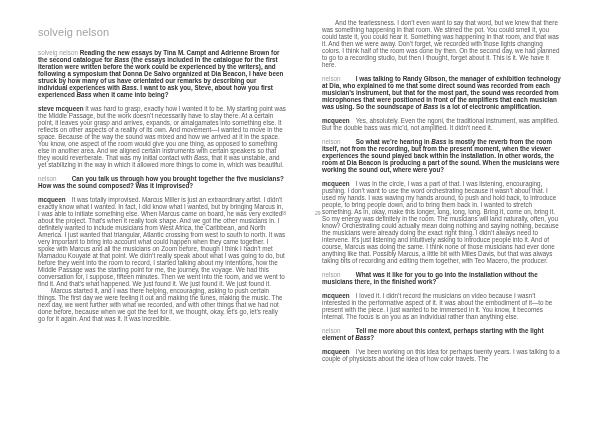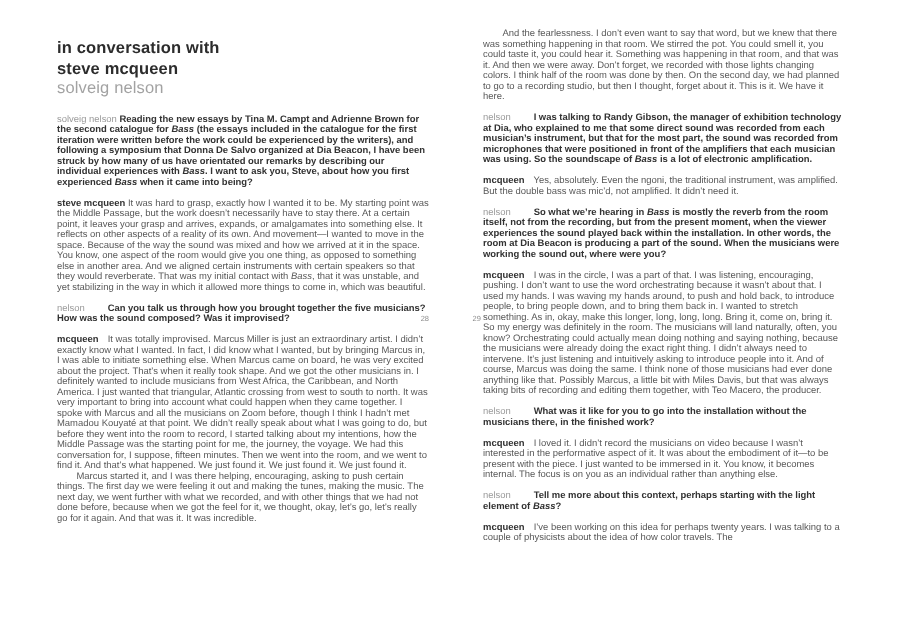--- a/index.html
+++ b/index.html
@@ -25,21 +25,20 @@
   .pagenum-right{left:315px;width:18px;text-align:left;}
   i{font-style:italic;}
 </style>
 </head>
 <body>
 
 <div class="spread">
 
   <div class="col col-left">
     <div class="header">
-      <h1 class="title"><span>in conversation with</span><br><span>steve mcqueen</span></h1>
       <div class="byline">solveig nelson</div>
     </div>
     <div id="col-left">
         <p class="para question"><span class="speaker nelson">solveig nelson</span> <span>Reading the new essays by Tina M. Campt and Adrienne Brown for the second catalogue for <i>Bass</i> (the essays included in the catalogue for the first iteration were written before the work could be experienced by the writers), and following a symposium that Donna De Salvo organized at Dia Beacon, I have been struck by how many of us have orientated our remarks by describing our individual experiences with <i>Bass</i>. I want to ask you, Steve, about how you first experienced <i>Bass</i> when it came into being?</span></p>
         <p class="para answer"><span class="speaker mcqueen">steve mcqueen</span> <span>It was hard to grasp, exactly how I wanted it to be. My starting point was the Middle Passage, but the work doesn’t necessarily have to stay there. At a certain point, it leaves your grasp and arrives, expands, or amalgamates into something else. It reflects on other aspects of a reality of its own. And movement—I wanted to move in the space. Because of the way the sound was mixed and how we arrived at it in the space. You know, one aspect of the room would give you one thing, as opposed to something else in another area. And we aligned certain instruments with certain speakers so that they would reverberate. That was my initial contact with <i>Bass</i>, that it was unstable, and yet stabilizing in the way in which it allowed more things to come in, which was beautiful.</span></p>
         <p class="para question"><span class="speaker nelson tab">nelson</span> <span>Can you talk us through how you brought together the five musicians? How was the sound composed? Was it improvised?</span></p>
         <p class="para answer"><span class="speaker mcqueen tab">mcqueen</span> <span>It was totally improvised. Marcus Miller is just an extraordinary artist. I didn’t exactly know what I wanted. In fact, I did know what I wanted, but by bringing Marcus in, I was able to initiate something else. When Marcus came on board, he was very excited about the project. That’s when it really took shape. And we got the other musicians in. I definitely wanted to include musicians from West Africa, the Caribbean, and North America. I just wanted that triangular, Atlantic crossing from west to south to north. It was very important to bring into account what could happen when they came together. I spoke with Marcus and all the musicians on Zoom before, though I think I hadn’t met Mamadou Kouyaté at that point. We didn’t really speak about what I was going to do, but before they went into the room to record, I started talking about my intentions, how the Middle Passage was the starting point for me, the journey, the voyage. We had this conversation for, I suppose, fifteen minutes. Then we went into the room, and we went to find it. And that’s what happened. We just found it. We just found it. We just found it.</span></p>
         <p class="para continuation"><span>Marcus started it, and I was there helping, encouraging, asking to push certain things. The first day we were feeling it out and making the tunes, making the music. The next day, we went further with what we recorded, and with other things that we had not done before, because when we got the feel for it, we thought, okay, let’s go, let’s really go for it again. And that was it. It was incredible.</span></p>
       </div>
   </div>

